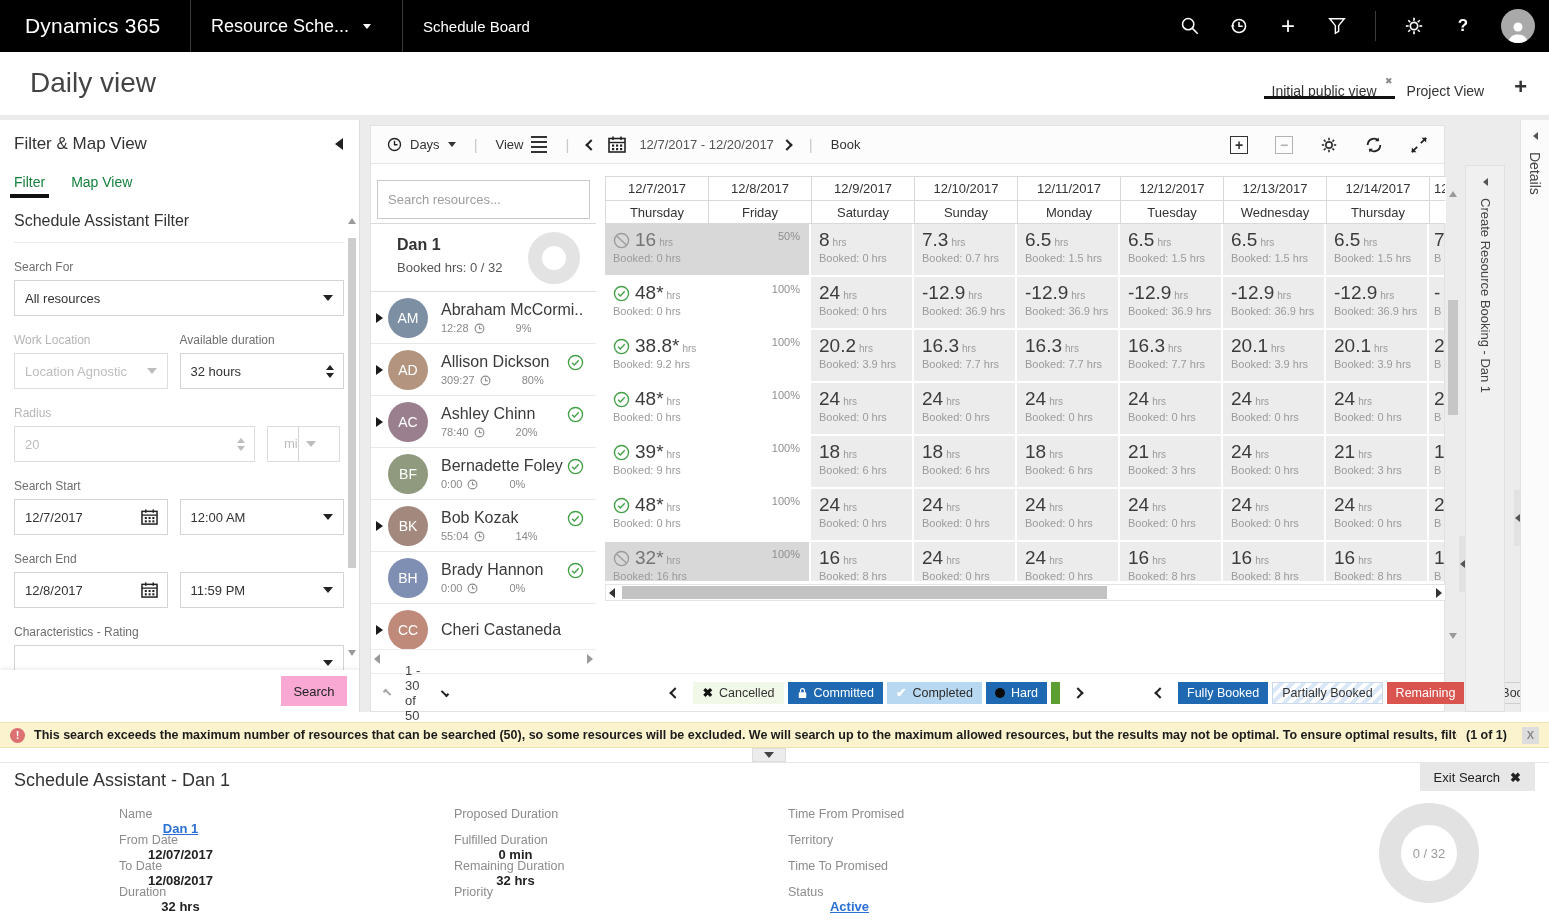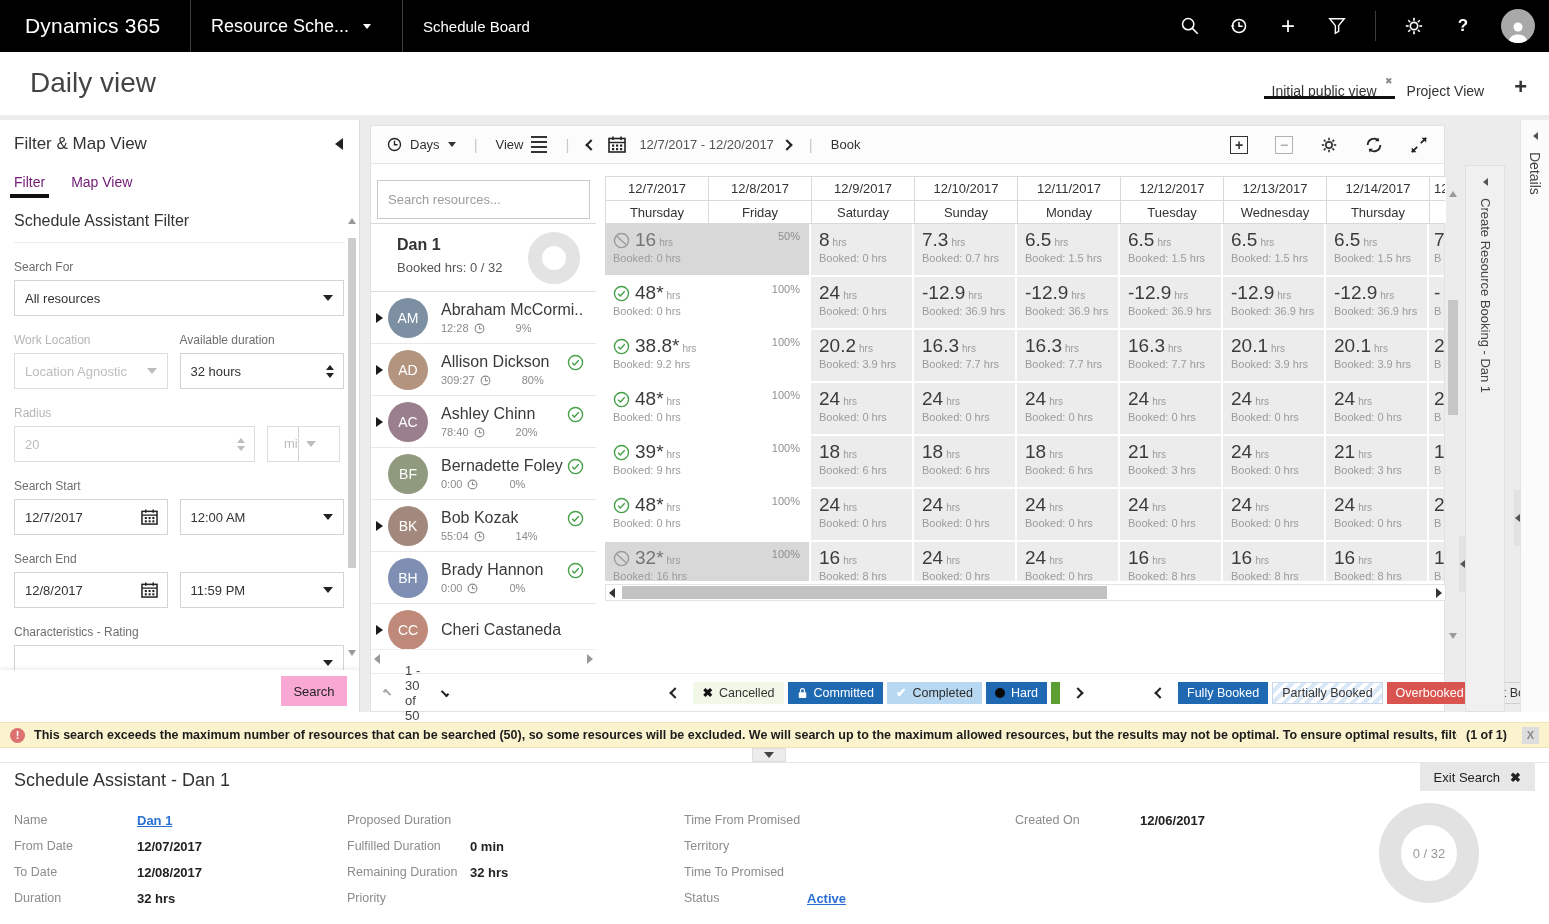--- a/index.html
+++ b/index.html
@@ -31,21 +31,21 @@
   .vtab-add { font-size:22px; font-weight:700; padding-bottom:8px; cursor:pointer; }
 
   
   .content { position:absolute; top:115px; left:0; right:0; height:597px; background:#ececec; }
 
   
   .filter-panel { position:absolute; left:0; top:5px; width:360px; height:592px; background:#fff; border-right:1px solid #dcdcdc; overflow:hidden; }
   .fp-head { display:flex; align-items:center; justify-content:space-between; padding:14px 16px 0 14px; }
   .fp-title { font-size:17px; color:#333; }
   .tri-left { width:0; height:0; border-top:6px solid transparent; border-bottom:6px solid transparent; border-right:8px solid #222; cursor:pointer; }
-  .fp-tabs { display:flex; gap:26px; padding:20px 14px 0; font-size:14px; color:#701a75; }
+  .fp-tabs { display:flex; gap:26px; padding:20px 14px 0; font-size:14px; color:#15803d; }
   .fp-tab { padding-bottom:8px; position:relative; cursor:pointer; }
   .fp-tab.active::after { content:""; position:absolute; left:-4px; right:-4px; bottom:0; height:4px; background:#111; }
   .fp-section { margin:14px 14px 0; padding-bottom:12px; border-bottom:1px solid #ececec; font-size:16px; color:#333; }
   .fp-body { padding:0 15px 0 14px; }
   .f-label { margin:17px 0 6px; font-size:12px; color:#6e6e6e; }
   .f-label.dis { color:#b5b5b5; }
   .f-input { height:36px; border:1px solid #d4d4d4; background:#fff; display:flex; align-items:center; padding:0 10px; font-size:13px; color:#333; position:relative; cursor:pointer; }
   .f-input.dis { color:#bdbdbd; border-color:#ddd; }
   .f-caret { position:absolute; right:10px; width:0; height:0; border-left:5px solid transparent; border-right:5px solid transparent; border-top:6px solid #222; }
   .f-input.dis .f-caret { border-top-color:#bdbdbd; }
@@ -171,21 +171,21 @@
   .collapse-tab { position:absolute; top:748px; left:752px; width:34px; height:14px; background:#ececec; border:1px solid #ddd; display:flex; align-items:center; justify-content:center; cursor:pointer; }
   .collapse-tab i { width:0;height:0;border-left:5px solid transparent;border-right:5px solid transparent;border-top:6px solid #444; }
 
   
   .assistant { position:absolute; top:762px; left:0; right:0; bottom:0; background:#fff; border-top:1px solid #e6e6e6; }
   .as-title { position:absolute; left:14px; top:7px; font-size:18px; color:#333; }
   .exit-btn { position:absolute; right:14px; top:0; height:28px; background:#e7e7e7; border:none; font-family:inherit; font-size:13px; color:#222; padding:0 14px; display:flex; align-items:center; gap:10px; cursor:pointer; }
   .exit-x { font-size:13px; font-weight:700; }
   .af-wrap { position:absolute; left:14px; top:44px; display:flex; }
   .af-col { width:333px; } .af-col:nth-child(2){ width:337px; } .af-col:nth-child(3){ width:331px; }
-  .af-row { display:flex; align-items:center; height:26px; }
+  .af-row { display:flex; align-items:center; height:26px;flex-direction:column; }
   .af-label { width:123px; font-size:12.5px; color:#8c8c8c; flex:none; }
   .af-col:nth-child(4) .af-label { width:125px; }
   .af-value { font-size:13px; color:#222; font-weight:600; }
   .af-value.link { color:#2a6fd3; text-decoration:underline; cursor:pointer; }
   .assistant-donut { position:absolute; right:70px; top:40px; width:100px; height:100px; border:22px solid #e2e2e2; border-radius:50%; display:flex; align-items:center; justify-content:center; font-size:13px; color:#9a9a9a; white-space:nowrap; }
 
   svg { display:block; }
 </style>
 </head>
 <body>
@@ -1172,21 +1172,21 @@
         <div class="legend booking">
           <span class="chev left lg-chev"></span>
           <span style="display:flex;gap:4px;">
               <span class="chip" style="background: rgb(31, 105, 178); color: rgb(255, 255, 255);">
                 <span>Fully Booked</span>
               </span>
               <span class="chip striped" style="color: rgb(51, 51, 51);">
                 <span>Partially Booked</span>
               </span>
               <span class="chip" style="background: rgb(217, 83, 79); color: rgb(255, 255, 255);">
-                <span>Overbooked</span>
+                <span>Remaining</span>
               </span>
               <span class="chip bordered" style="color: rgb(51, 51, 51);">
                 <span>Not Booked</span>
               </span>
             </span>
 
         </div>
       </div>
     </section>
 
@@ -1280,25 +1280,19 @@
           </div>
           <div class="af-row">
             <span class="af-label">Time To Promised</span>
             <span class="af-value"></span>
           </div>
           <div class="af-row">
             <span class="af-label">Status</span>
             <span class="af-value link">Active</span>
           </div>
         </div>
-        <div class="af-col">
-          <div class="af-row">
-            <span class="af-label">Created On</span>
-            <span class="af-value">12/06/2017</span>
-          </div>
-        </div>
       </div>
     <div class="assistant-donut">
       <span>0 / 32</span>
     </div>
   </section>
 
 </div>
 
 </body></html>

